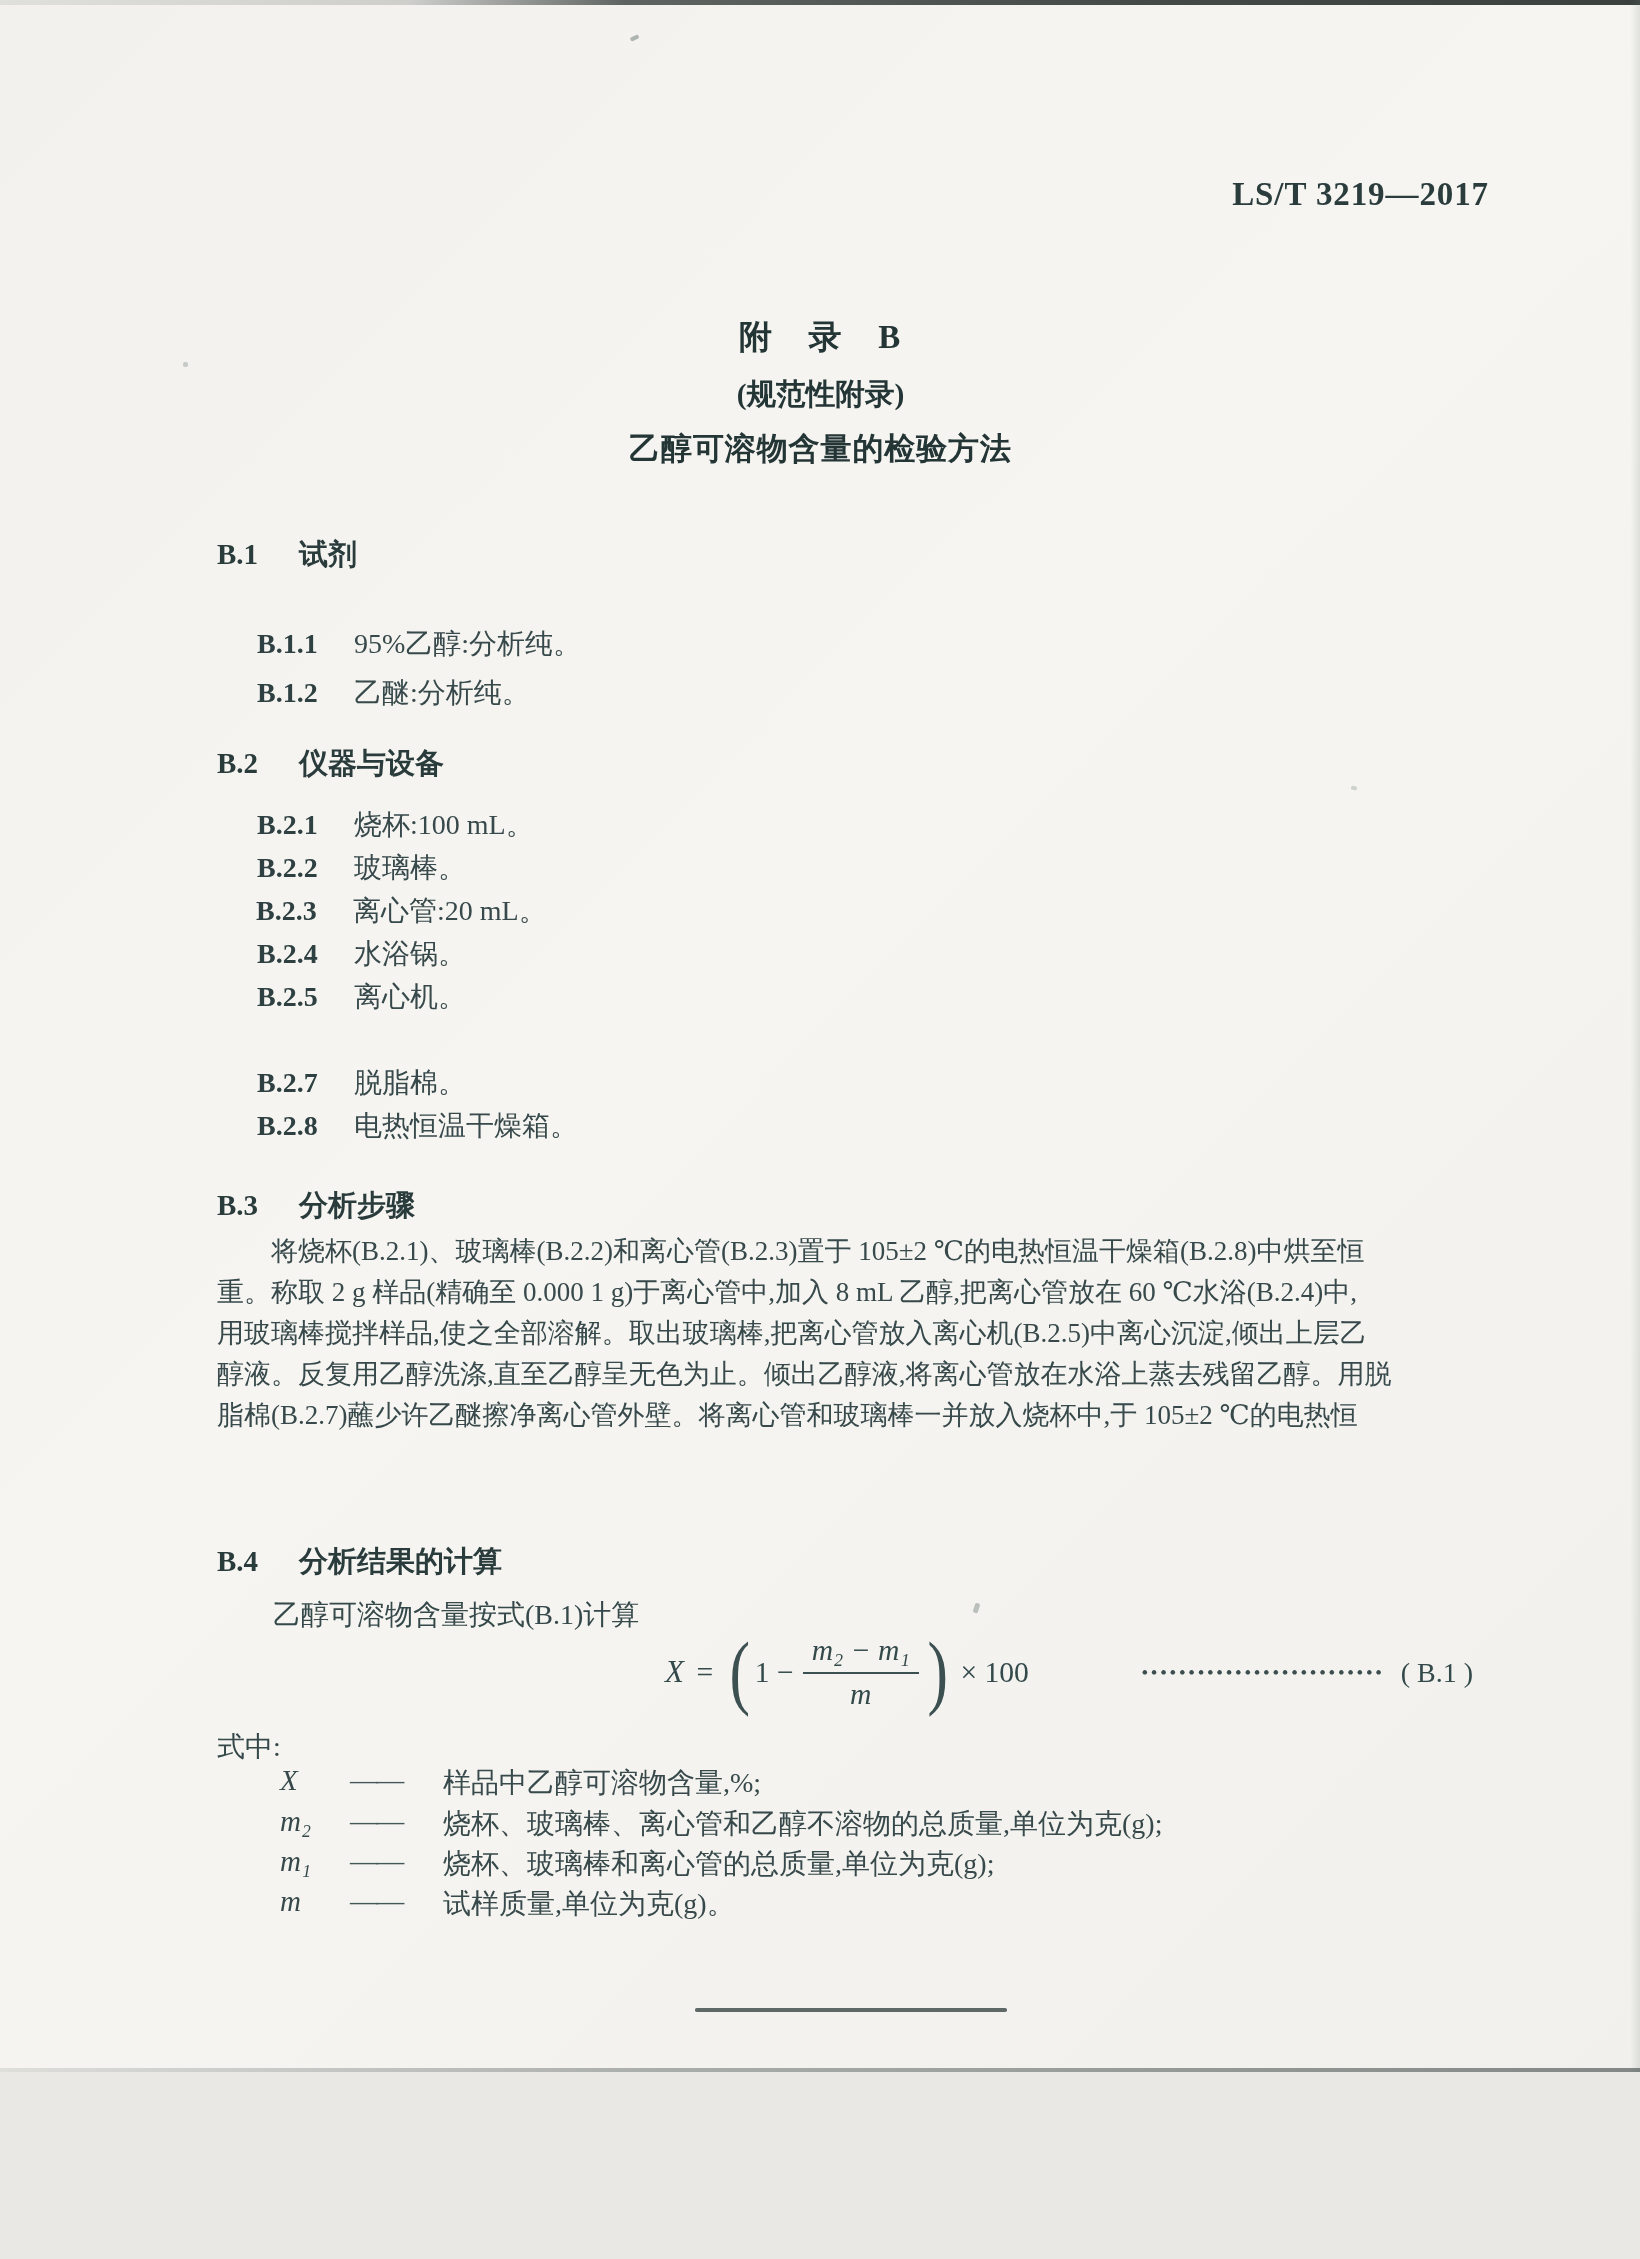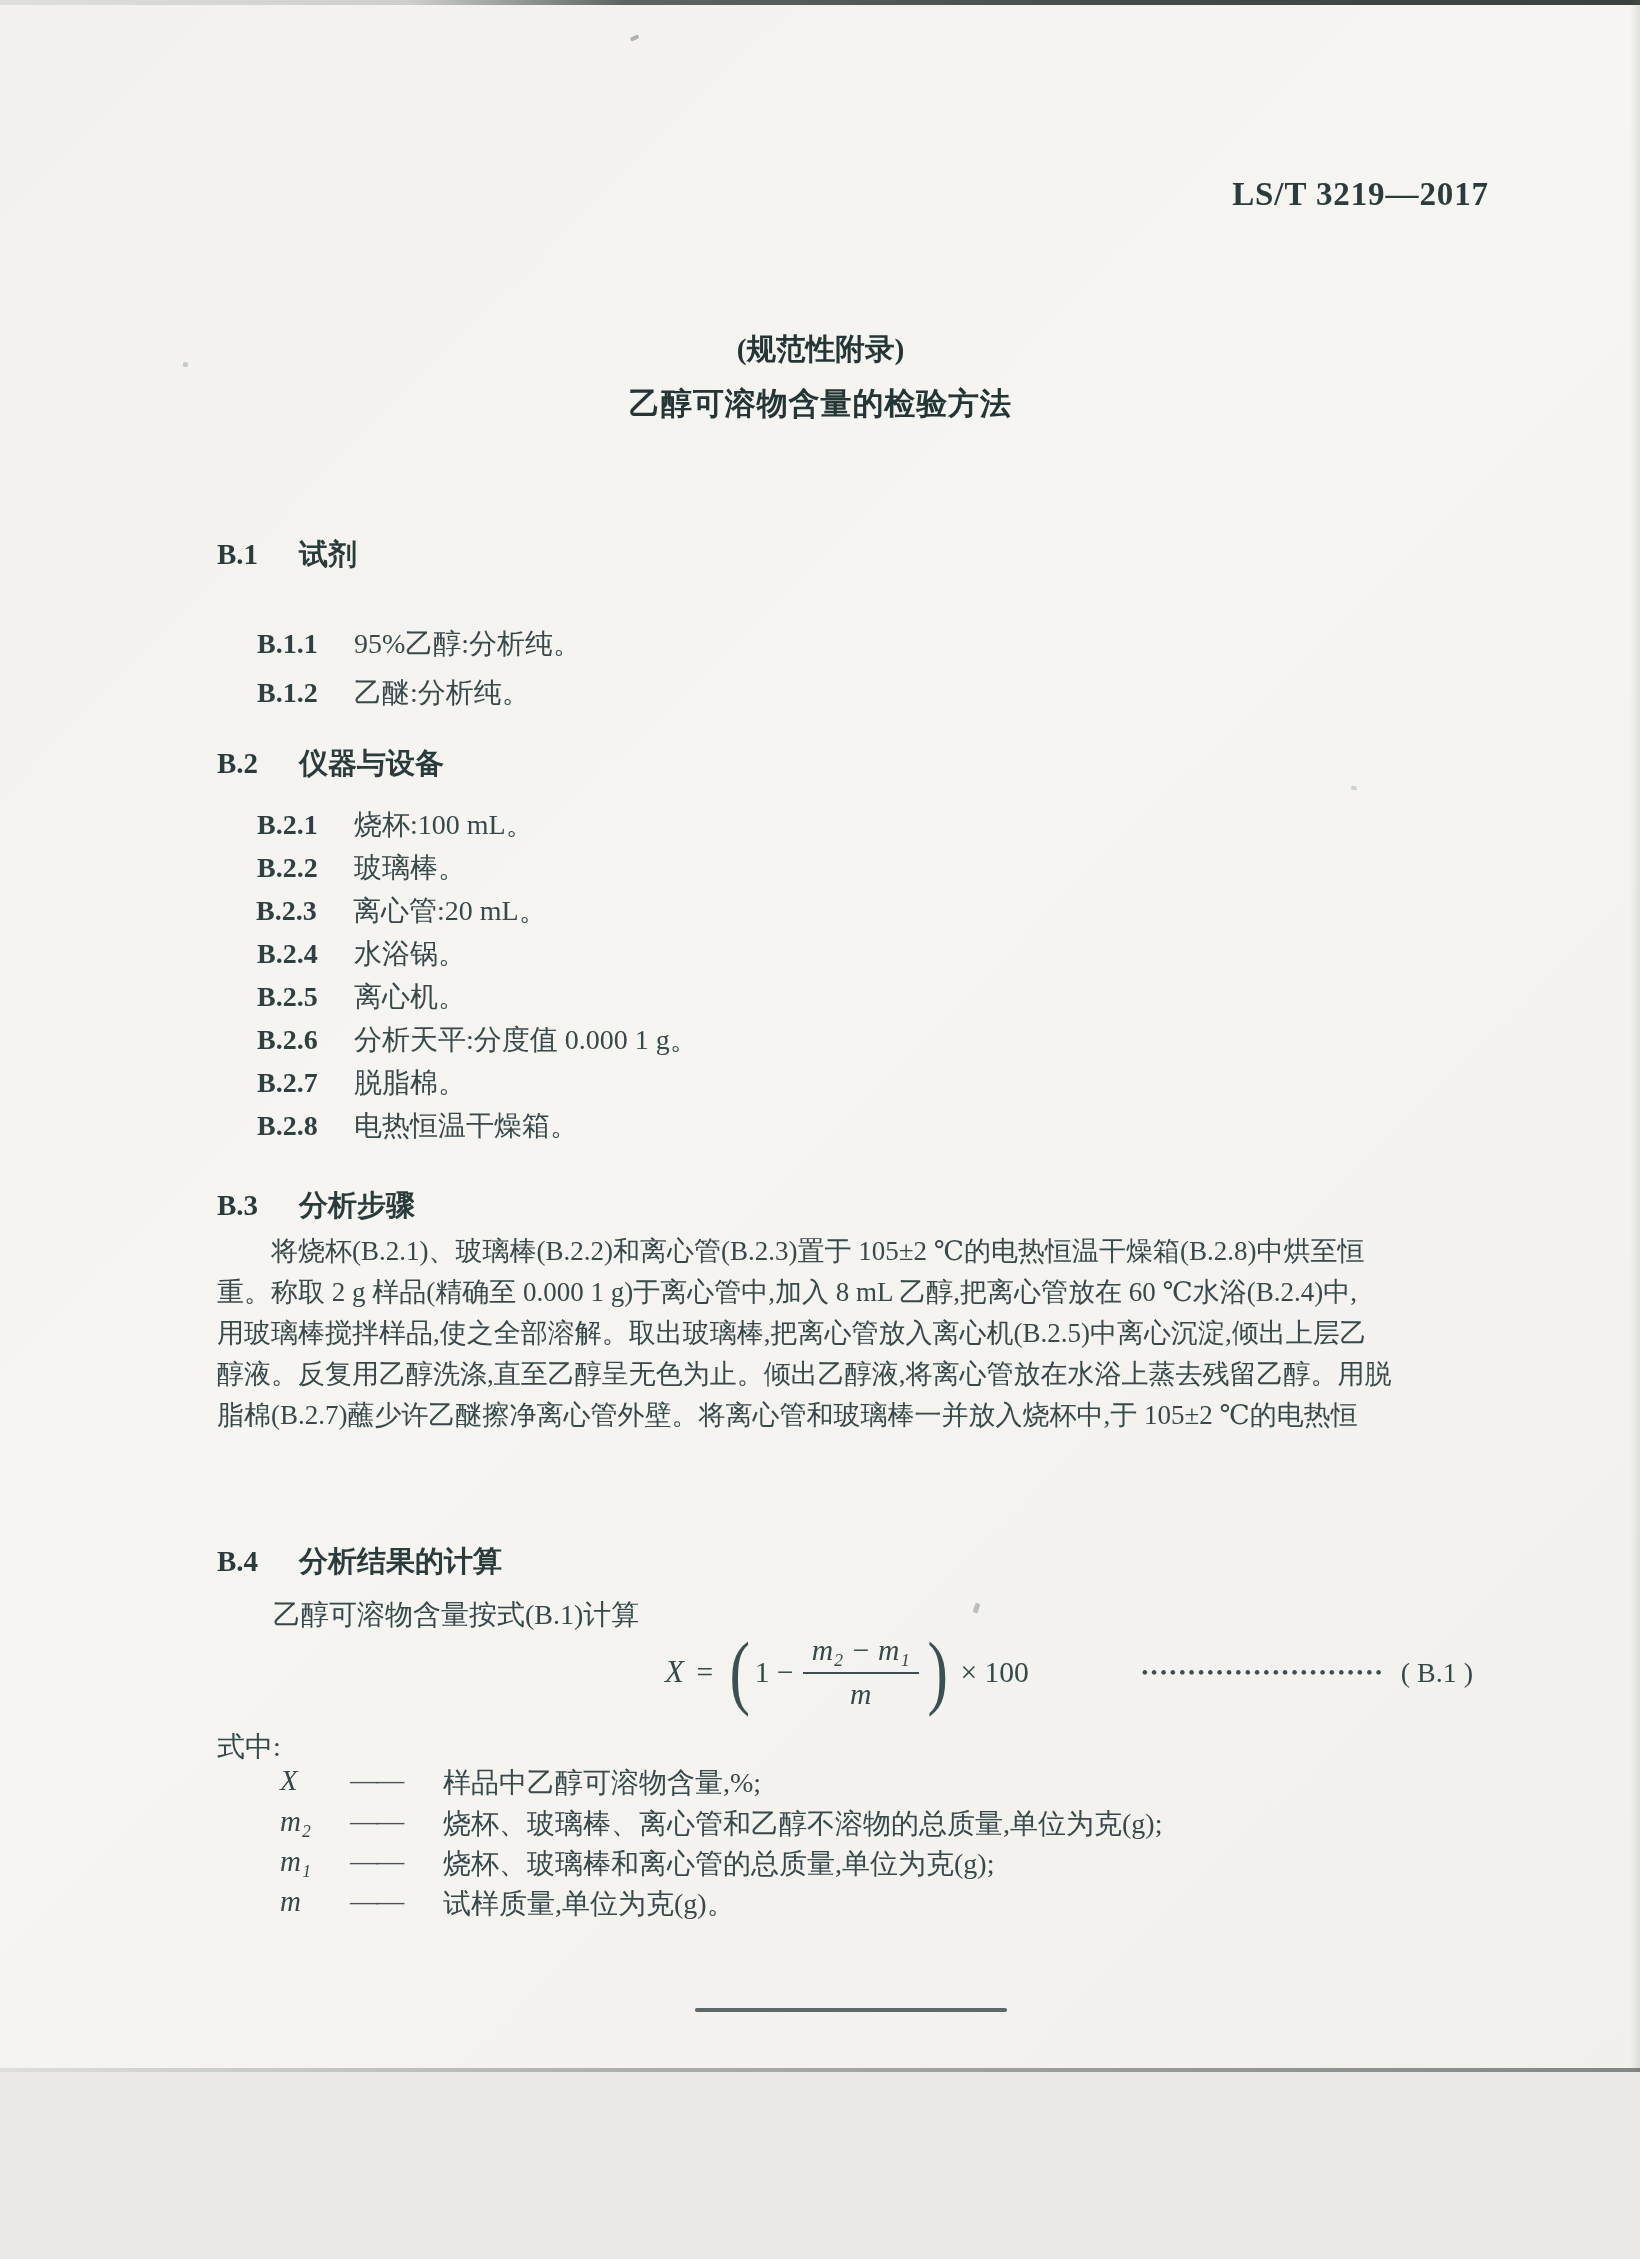--- a/index.html
+++ b/index.html
@@ -89,20 +89,21 @@
   <div class="edge-right"></div>
   <div class="edge-bottom"></div>
   <div class="speck speck1"></div>
   <div class="speck speck2"></div>
   <div class="speck speck3"></div>
   <div class="speck speck4"></div>
 
   <div class="doc-code">LS/T 3219—2017</div>
 
   <div class="title-block">
+    <div class="title-line1">附　录　B</div>
     <div class="title-line2">(规范性附录)</div>
     <div class="title-line3">乙醇可溶物含量的检验方法</div>
   </div>
 
   <div class="abs sec-heading" style="top:515px;left:217px;">
     <span class="sec-id">B.1</span><span>试剂</span>
   </div>
   <div class="abs clause-row" style="top:625px;left:217px;">
     <span class="clause-id">B.1.1</span><span>95%乙醇:分析纯。</span>
   </div>
@@ -120,23 +121,20 @@
     <span class="clause-id">B.2.2</span><span>玻璃棒。</span>
   </div>
   <div class="abs clause-row" style="top:892px;left:216px;">
     <span class="clause-id">B.2.3</span><span>离心管:20 mL。</span>
   </div>
   <div class="abs clause-row" style="top:935px;left:217px;">
     <span class="clause-id">B.2.4</span><span>水浴锅。</span>
   </div>
   <div class="abs clause-row" style="top:978px;left:217px;">
     <span class="clause-id">B.2.5</span><span>离心机。</span>
-  </div>
-  <div class="abs clause-row" style="top:1021px;left:217px;">
-    <span class="clause-id">B.2.6</span><span>分析天平:分度值 0.000 1 g。</span>
   </div>
   <div class="abs clause-row" style="top:1064px;left:217px;">
     <span class="clause-id">B.2.7</span><span>脱脂棉。</span>
   </div>
   <div class="abs clause-row" style="top:1107px;left:217px;">
     <span class="clause-id">B.2.8</span><span>电热恒温干燥箱。</span>
   </div>
 
   <div class="abs sec-heading" style="top:1166px;left:217px;">
     <span class="sec-id">B.3</span><span>分析步骤</span>

